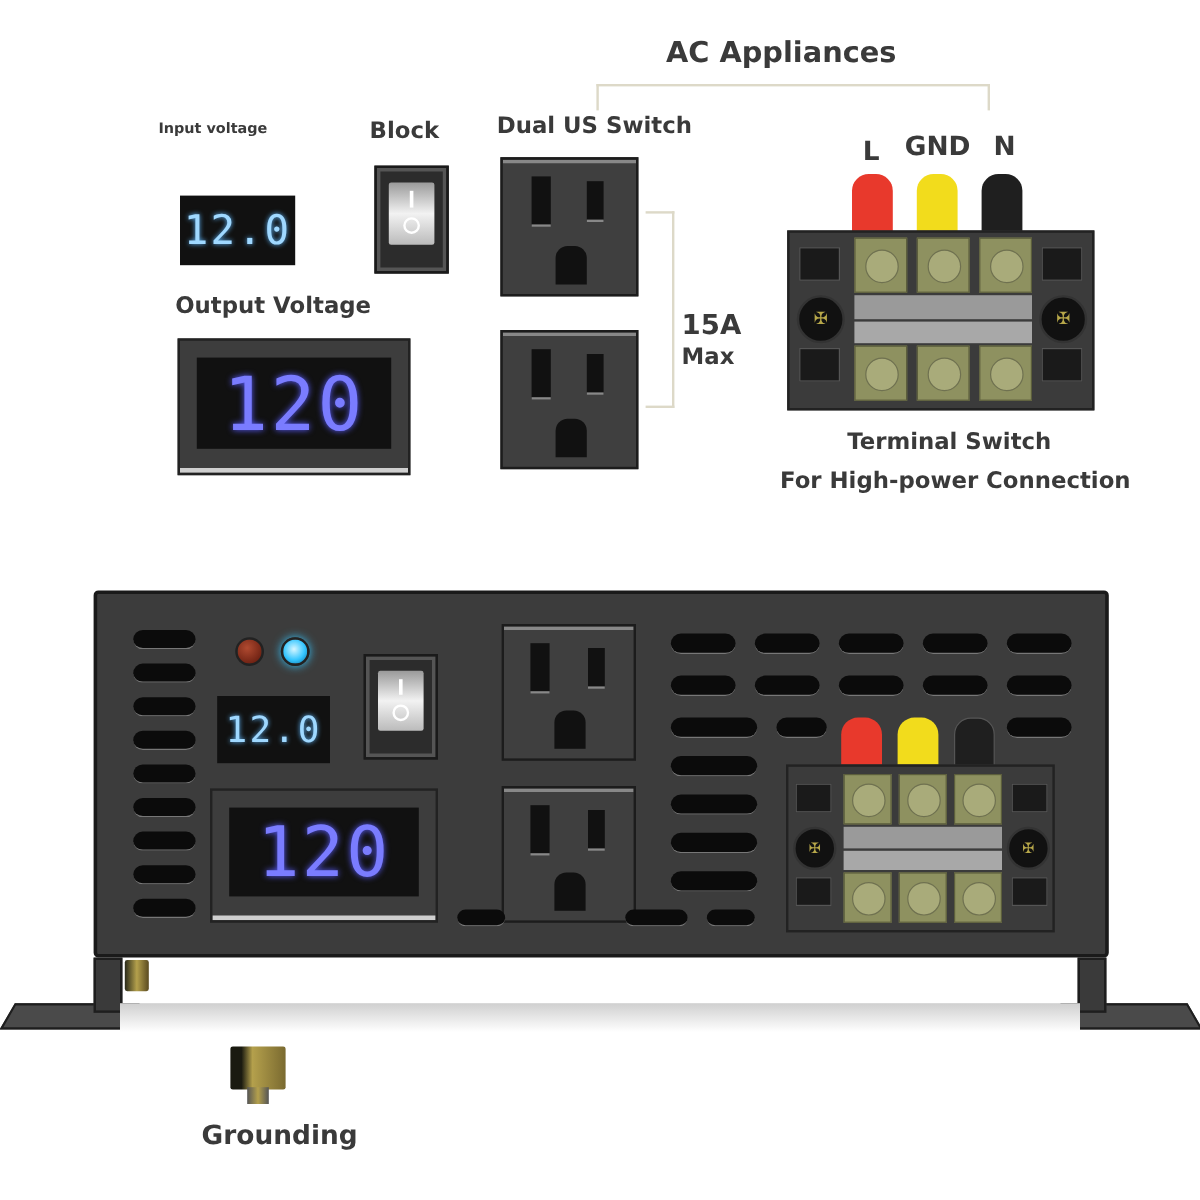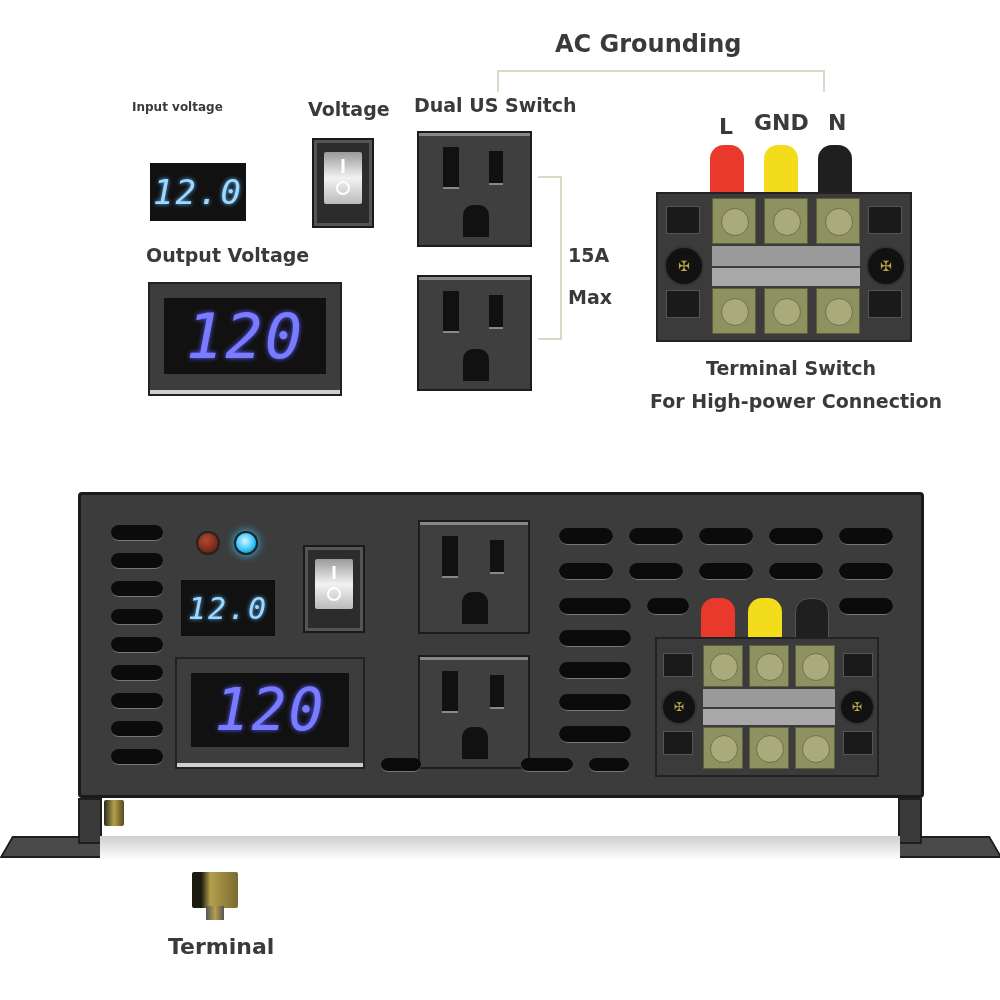--- a/index.html
+++ b/index.html
@@ -2,21 +2,21 @@
 <html><head>
 <meta charset="utf-8">
 <style>
 *{box-sizing:border-box;margin:0;padding:0}
 body{width:1000px;height:1000px;background:#fff;position:relative;overflow:hidden;font-family:"DejaVu Sans",sans-serif;color:#333}
 .abs{position:absolute}
 .lbl{position:absolute;font-weight:bold;color:#3a3a3a;white-space:nowrap}
 .bracket{position:absolute;border:2px solid #ddd9c8}
 
 .disp{position:absolute;background:#111;display:flex;align-items:center;justify-content:center}
-.disp span{font-family:"DejaVu Sans Mono",monospace;font-style:italic;letter-spacing:2px}
+.disp span{font-family:"DejaVu Sans Mono",monospace;letter-spacing:2px}
 .bezel{position:absolute;background:#3d3d3d;border:2px solid #222;box-shadow:inset 0 -4px 0 #cfcfcf}
 .blue-l{color:#9fd8ff;text-shadow:0 0 4px #5fb8ff}
 .blue-d{color:#7a7cff;text-shadow:0 0 5px #5a5cff}
 
 .sw{position:absolute;background:#2c2c2c;border:2px solid #1a1a1a;box-shadow:inset 0 0 0 3px #555}
 .sw .rock{position:absolute;left:18%;right:18%;top:14%;height:60%;background:linear-gradient(#9a9a9a,#f2f2f2 50%,#bbb);border-radius:2px}
 .sw .rock i{position:absolute;left:50%;transform:translateX(-50%);background:#fff}
 
 .outlet{position:absolute;background:#3f3f3f;border:2px solid #1c1c1c;box-shadow:inset 0 3px 0 #888}
 .slot{position:absolute;background:#111;border-bottom:2px solid #888}
@@ -31,25 +31,25 @@
 .cap{position:absolute;border-radius:14px 14px 3px 3px}
 
 .vent{position:absolute;background:#0b0b0b;border-radius:14px;border-bottom:1px solid #777}
 
 .body{position:absolute;left:78px;top:492px;width:846px;height:306px;background:#3c3c3c;border:3px solid #1a1a1a;border-radius:4px}
 .led{position:absolute;border-radius:50%}
 </style>
 </head>
 <body>
 
-<div class="lbl" style="left:555px;top:30px;font-size:24px">AC Grounding</div>
+<div class="lbl" style="left:555px;top:30px;font-size:24px">AC Appliances</div>
 <div class="bracket" style="left:497px;top:70px;width:328px;height:22px;border-bottom:none"></div>
 
 <div class="lbl" style="left:132px;top:100px;font-size:12px">Input voltage</div>
-<div class="lbl" style="left:308px;top:98px;font-size:19px">Voltage</div>
+<div class="lbl" style="left:308px;top:98px;font-size:19px">Block</div>
 <div class="lbl" style="left:414px;top:94px;font-size:19px">Dual US Switch</div>
 
 <div class="disp" style="left:150px;top:163px;width:96px;height:58px">
   <span class="blue-l" style="font-size:34px">12.0</span>
 </div>
 
 <div class="sw" style="left:312px;top:138px;width:62px;height:90px">
   <div class="rock">
       <i style="top:14%;width:3px;height:26%"></i>
       <i style="top:56%;width:14px;height:14px;border-radius:50%;background:none;border:2px solid #fff"></i>
@@ -67,21 +67,21 @@
   <div class="slot" style="left:24px;top:14px;width:16px;height:42px"></div>
   <div class="slot" style="left:70px;top:18px;width:14px;height:34px"></div>
   <div class="gnd" style="left:44px;top:72px;width:26px;height:32px"></div>
 </div>
 <div class="outlet" style="left:417px;top:275px;width:115px;height:116px">
   <div class="slot" style="left:24px;top:14px;width:16px;height:42px"></div>
   <div class="slot" style="left:70px;top:18px;width:14px;height:34px"></div>
   <div class="gnd" style="left:44px;top:72px;width:26px;height:32px"></div>
 </div>
 <div class="bracket" style="left:538px;top:176px;width:24px;height:164px;border-left:none"></div>
-<div class="lbl" style="left:568px;top:244px;font-size:19px">15A</div>
+<div class="lbl" style="left:568px;top:258px;font-size:23px">15A</div>
 <div class="lbl" style="left:568px;top:286px;font-size:19px">Max</div>
 
 <div class="lbl" style="left:719px;top:114px;font-size:22px">L</div>
 <div class="lbl" style="left:754px;top:110px;font-size:22px">GND</div>
 <div class="lbl" style="left:828px;top:110px;font-size:22px">N</div>
 
 <div class="cap" style="left:710px;top:145px;width:34px;height:52px;background:#e8392c"></div>
 <div class="cap" style="left:764px;top:145px;width:34px;height:52px;background:#f2dc1c"></div>
 <div class="cap" style="left:818px;top:145px;width:34px;height:52px;background:#1f1f1f"></div>
 
@@ -193,13 +193,13 @@
 <div class="abs" style="left:6px;top:836px;width:104px;height:22px;background:#4a4a4a;border:2px solid #1e1e1e;transform:skewX(-30deg)"></div>
 <div class="abs" style="left:78px;top:798px;width:24px;height:46px;background:#3a3a3a;border:2px solid #1e1e1e"></div>
 <div class="abs" style="left:890px;top:836px;width:106px;height:22px;background:#4a4a4a;border:2px solid #1e1e1e;transform:skewX(30deg)"></div>
 <div class="abs" style="left:898px;top:798px;width:24px;height:46px;background:#3a3a3a;border:2px solid #1e1e1e"></div>
 <div class="abs" style="left:100px;top:836px;width:800px;height:24px;background:linear-gradient(#cfcfcf,#fff)"></div>
 
 <div class="abs" style="left:104px;top:800px;width:20px;height:26px;background:linear-gradient(90deg,#2a2a1a,#b4a04c,#5a4a20);border-radius:2px"></div>
 
 <div class="abs" style="left:192px;top:872px;width:46px;height:36px;background:linear-gradient(90deg,#1a1a10 0 20%,#b4a04c 40%,#7a6a30);border-radius:2px"></div>
 <div class="abs" style="left:206px;top:906px;width:18px;height:14px;background:linear-gradient(90deg,#555,#b4a04c,#555)"></div>
-<div class="lbl" style="left:168px;top:934px;font-size:22px">Terminal</div>
+<div class="lbl" style="left:168px;top:934px;font-size:22px">Grounding</div>
 
 </body></html>

